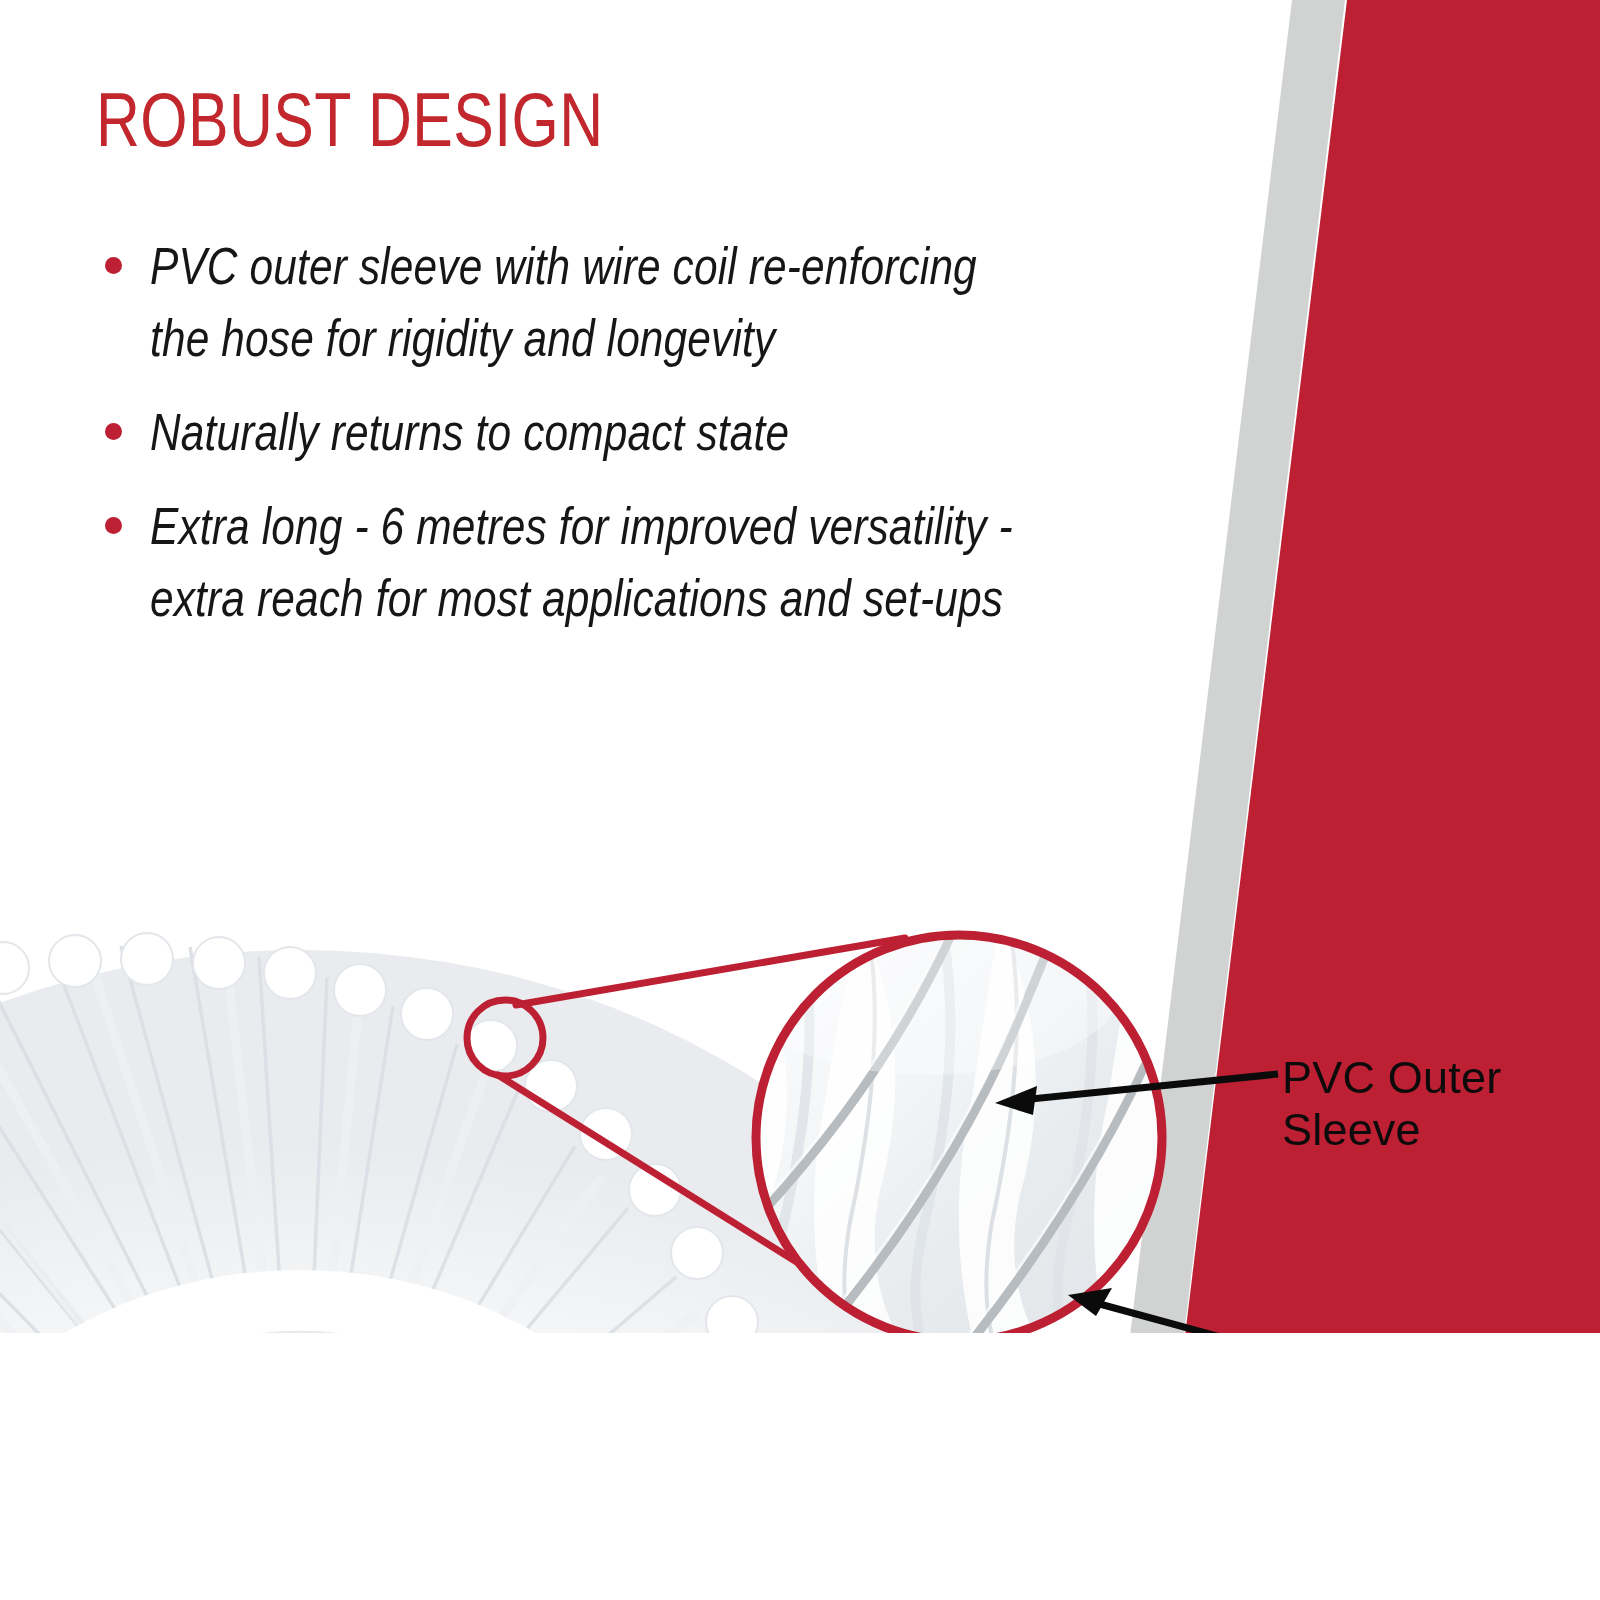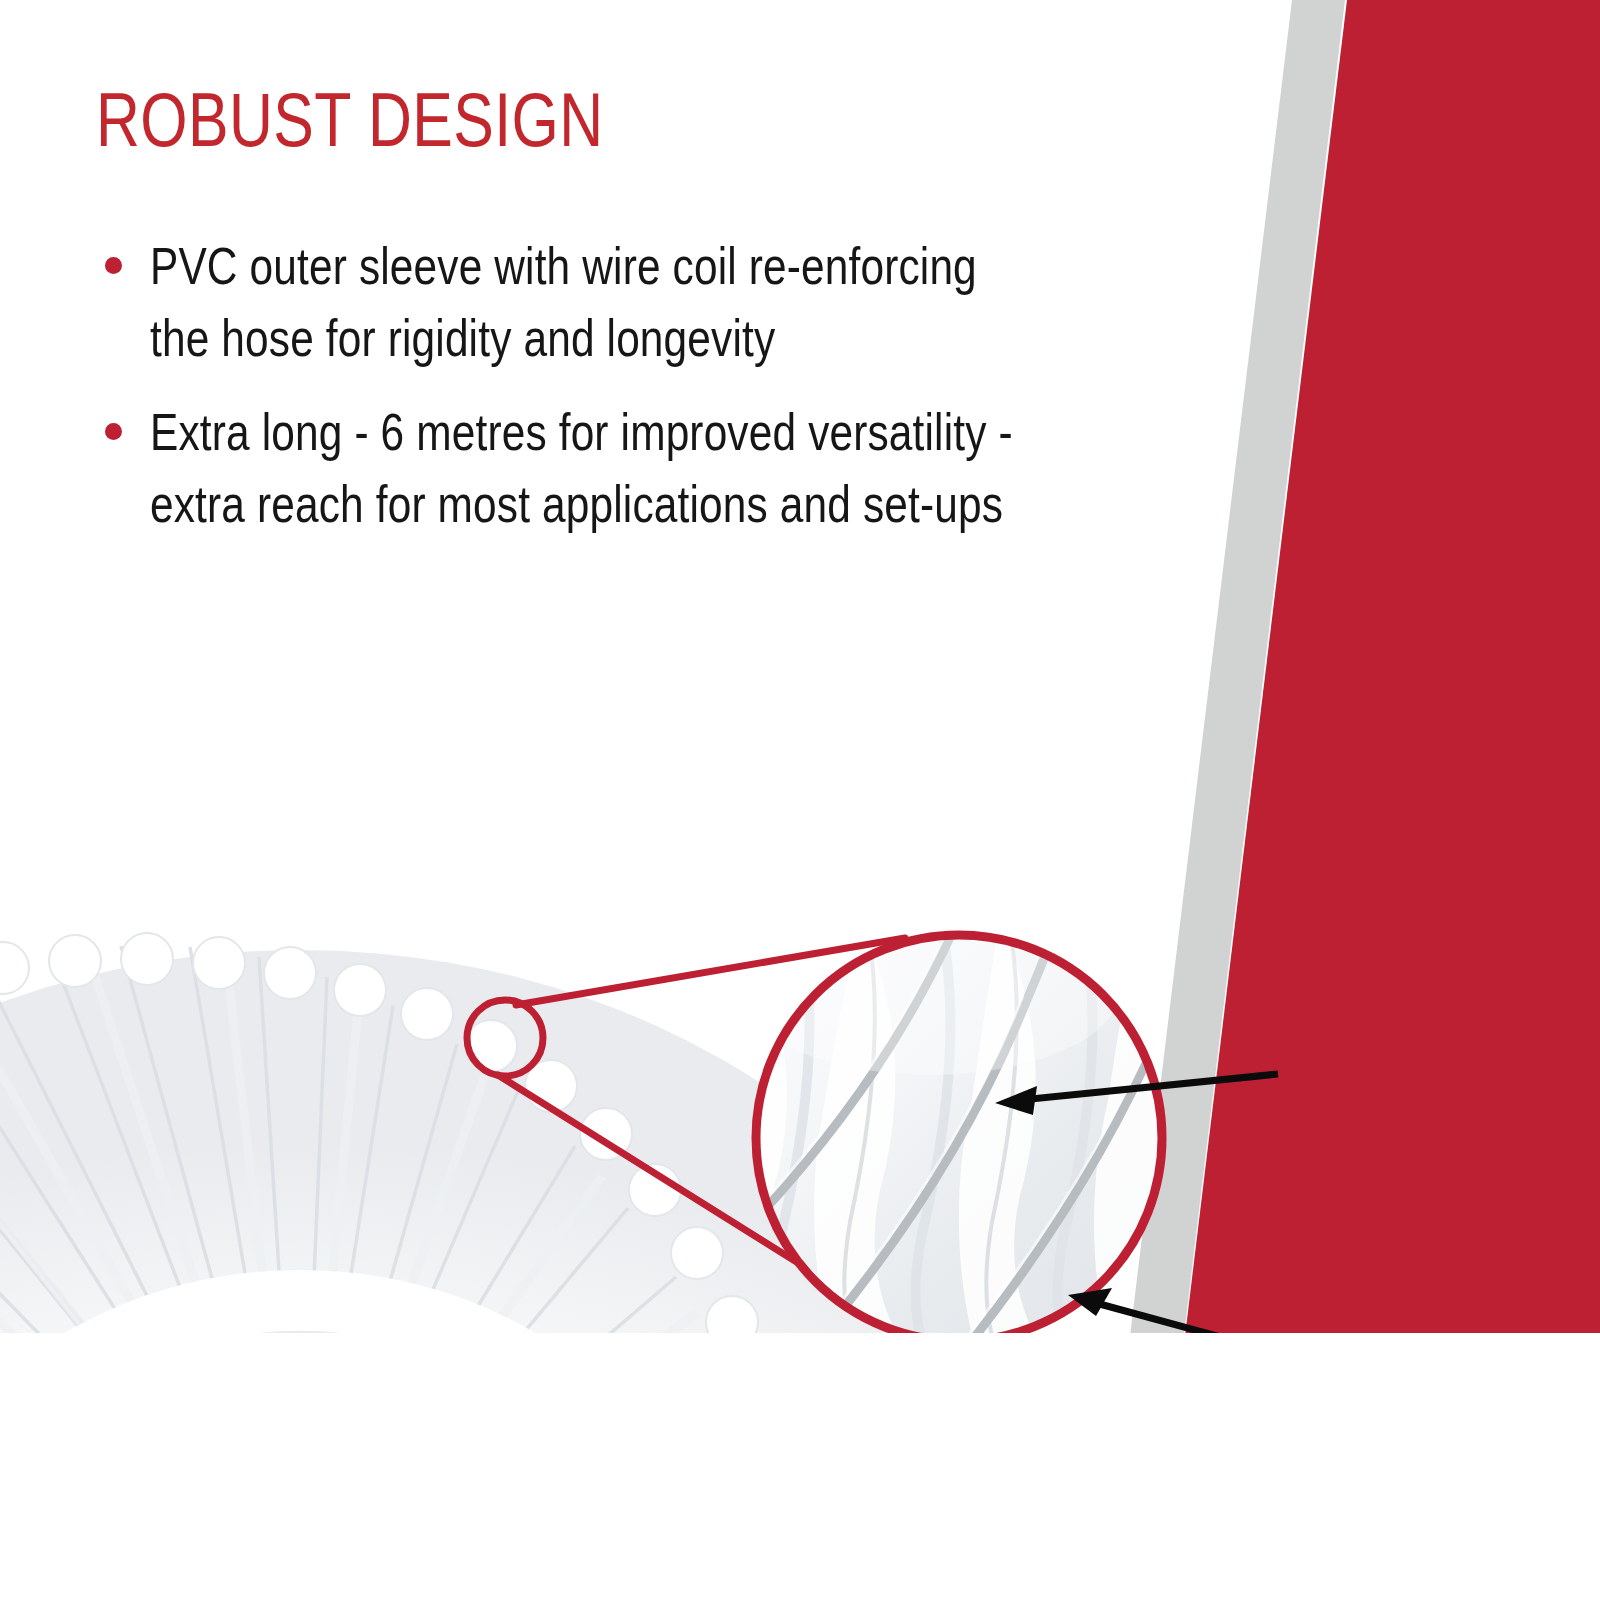--- a/index.html
+++ b/index.html
@@ -260,27 +260,33 @@
       </g>
       <g>
         <path d="M 1312,1362 L 1085,1300" stroke="#0b0b0b" stroke-width="7" fill="none"></path>
         <polygon points="1068,1295 1112,1288 1096,1316" fill="#0b0b0b"></polygon>
       </g>
     </g>
   </svg>
 
   <h1 class="headline" id="headline" style="color: rgb(193, 39, 45);">ROBUST DESIGN</h1>
 
-  <ul class="bullets" style="list-style:none;">
+  <ul class="bullets" style="list-style:none;font-style:italic;">
     <li class="bullet-row">
       <span class="bullet-dot"></span>
       <span class="bullet-text">PVC outer sleeve with wire coil re-enforcing the hose for rigidity and longevity</span>
     </li>
     <li class="bullet-row">
       <span class="bullet-dot"></span>
+      <span class="bullet-text">Naturally returns to compact state</span>
+    </li>
+    <li class="bullet-row">
+      <span class="bullet-dot"></span>
       <span class="bullet-text">Extra long - 6 metres for improved versatility - extra reach for most applications and set-ups</span>
     </li>
   </ul>
 
+  <div class="callout" id="label-pvc">PVC Outer
+Sleeve</div>
 
   <div class="callout" id="label-wire">Wire Coil</div>
 
 </div>
 
 </body></html>

